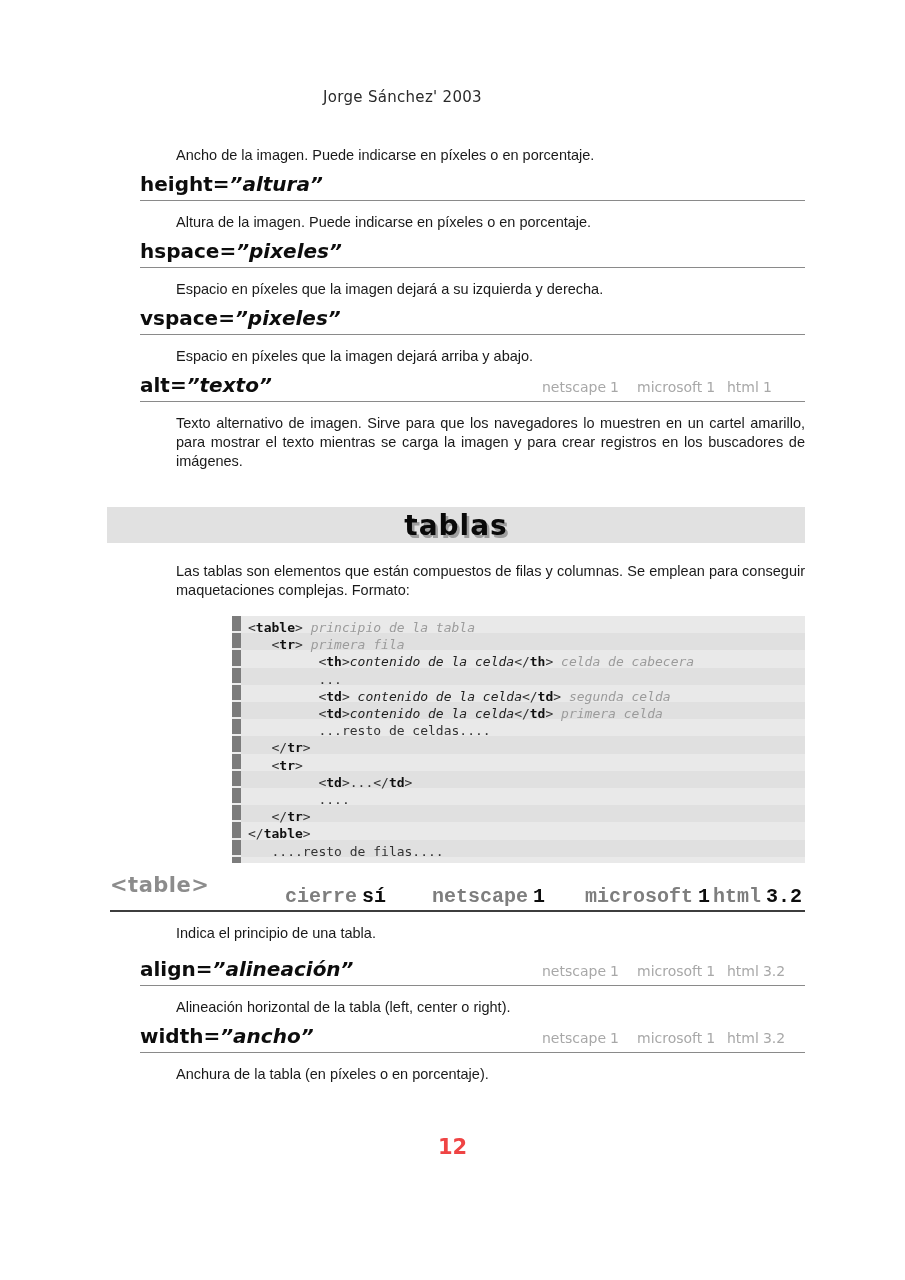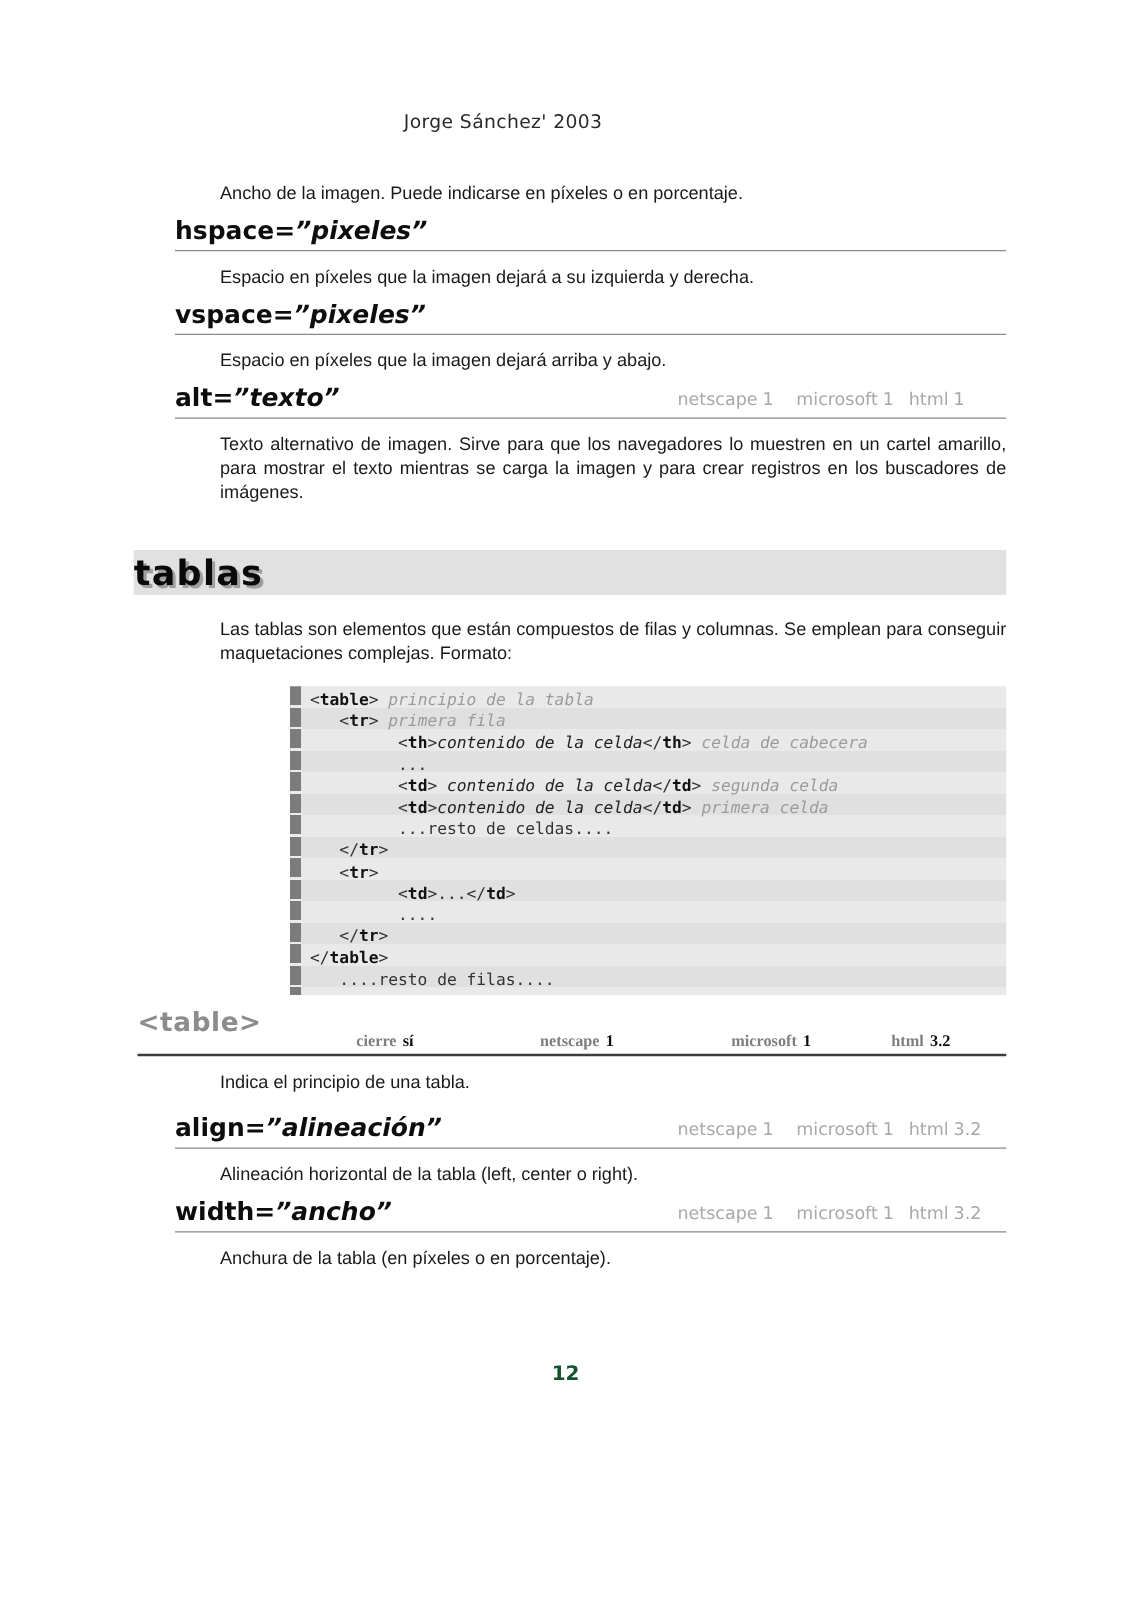--- a/index.html
+++ b/index.html
@@ -71,21 +71,21 @@
     font-size:14.5px;
     line-height:19px;
     text-align:justify;
     color:var(--text-dark);
   }
   
   .section-band{
     margin:36px 0 0 107px;
     width:698px;height:36px;
     background:var(--band-bg);
-    display:flex;align-items:center;justify-content:flex-start;
+    display:flex;align-items:center;justify-content:center;
   }
   .section-band span{
     font-family:"DejaVu Sans",sans-serif;
     font-size:28px;
     font-weight:800;
     letter-spacing:1px;
     color:#0a0a0a;
     text-shadow:2.5px 2.5px 0 var(--band-shadow);
   }
   .intro{
@@ -131,62 +131,68 @@
   }
   .element-row .el-tag{
     position:absolute;left:0;bottom:13px;
     font-family:"DejaVu Sans",sans-serif;
     font-size:21px;font-weight:700;
     letter-spacing:0.5px;
     color:var(--tag-gray);
   }
   .el-item{
     position:absolute;bottom:2px;
-    font-family:Liberation Serif, serif;
-    font-size:13px;font-weight:700;
+    font-family:Liberation Mono, monospace;
+    font-size:20px;font-weight:700;
     color:var(--label-gray);
     white-space:nowrap;
   }
   .el-item .el-value{margin-left:5px;color:#0d0d0d;}
   .el-cierre{left:175px;}
   .el-netscape{left:322px;}
   .el-microsoft{left:475px;}
   .el-html{left:603px;}
   .element-rule{
     margin-left:110px;width:695px;
     border:none;border-top:2px solid #3d3d3d;
   }
   .el-desc{
     margin:12px 100px 0 176px;
     font-size:14.5px;line-height:19px;
   }
   .attrs-bottom{margin-top:14px;}
   
   .page-number{
-    margin-top:72px;
+    margin-top:51px;
     width:100%;
     text-align:center;
     font-family:"DejaVu Sans",sans-serif;
-    font-size:16px;font-weight:700;
-    color:#14532d;
+    font-size:21px;font-weight:700;
+    color:#ef4444;
   }
 </style>
 </head>
 <body>
 
 <div class="page">
 
   <div class="running-header">Jorge Sánchez' 2003</div>
 
   <section class="attrs-top">
 
     <div class="attr-block">
       <p class="attr-desc">Ancho de la imagen. Puede indicarse en píxeles o en porcentaje.</p>
     </div>
 
+    <div class="attr-block">
+      <div class="attr-heading-row">
+        <h3 class="attr-heading"><span class="attr-name">height=</span><span class="attr-value">”altura”</span></h3>
+      </div>
+      <p class="attr-desc">Altura de la imagen. Puede indicarse en píxeles o en porcentaje.</p>
+    </div>
 
     <div class="attr-block">
       <div class="attr-heading-row">
         <h3 class="attr-heading"><span class="attr-name">hspace=</span><span class="attr-value">”pixeles”</span></h3>
       </div>
       <p class="attr-desc">Espacio en píxeles que la imagen dejará a su izquierda y derecha.</p>
     </div>
 
     <div class="attr-block">
       <div class="attr-heading-row">

